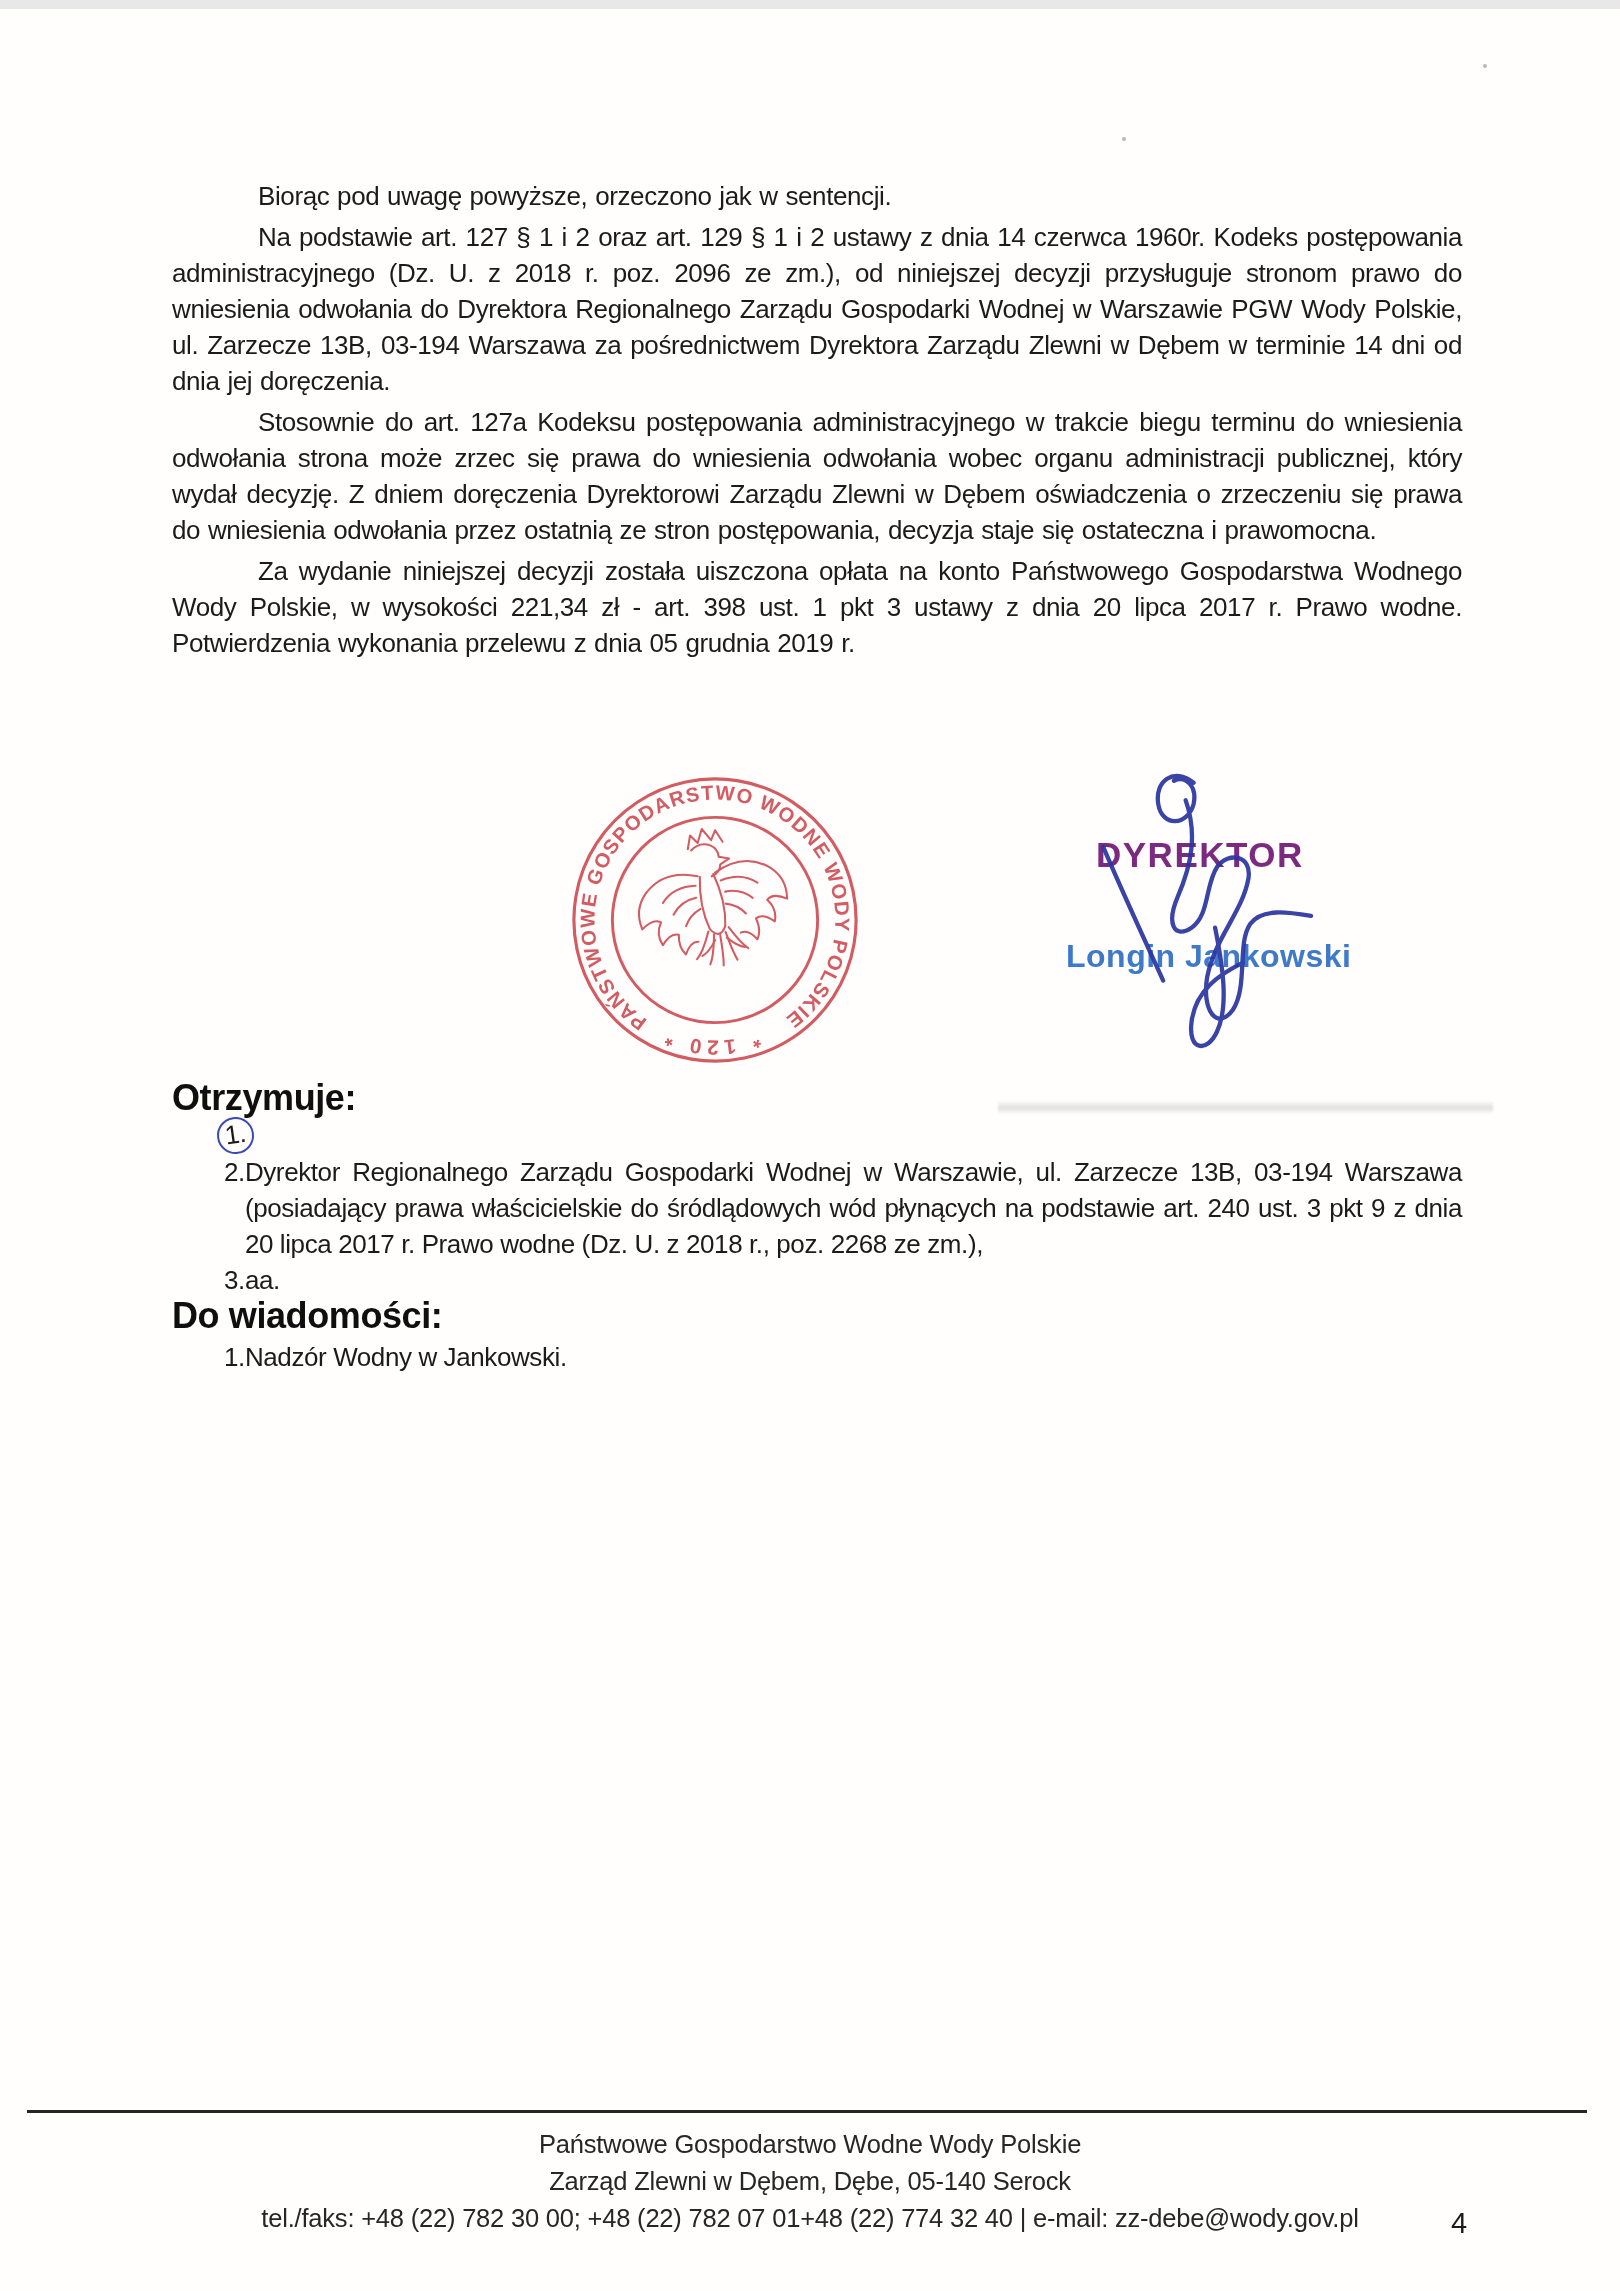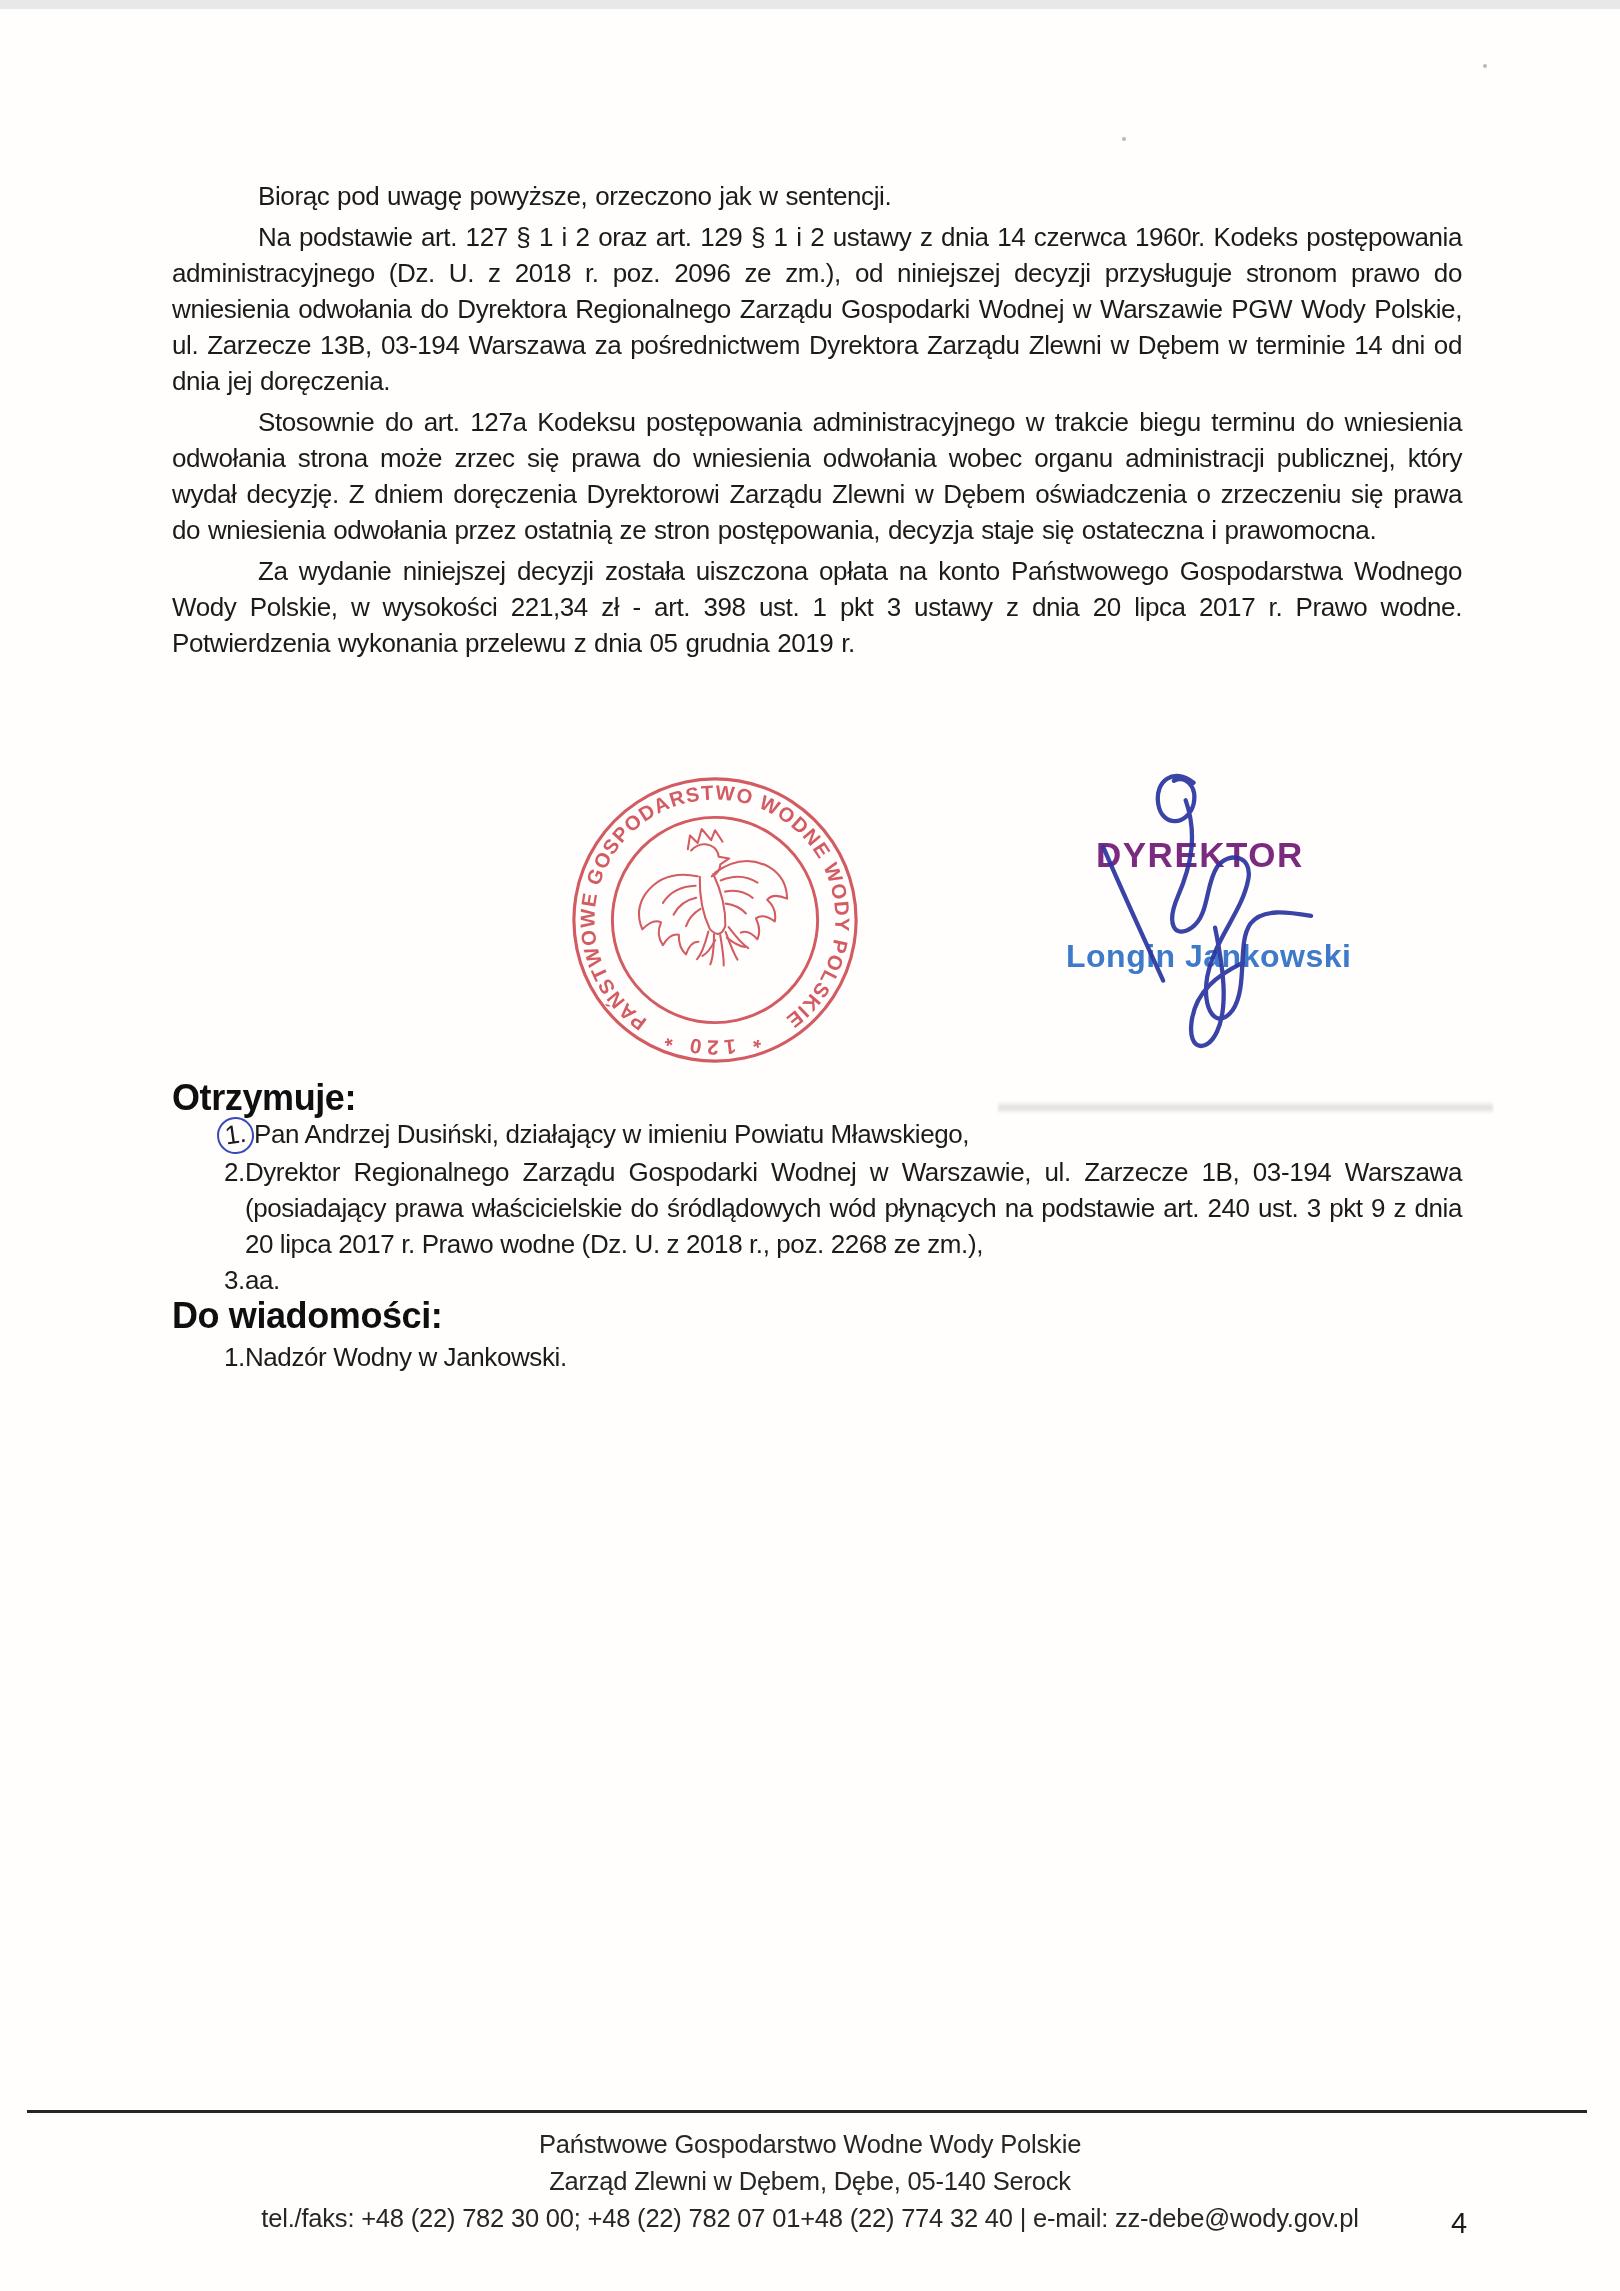--- a/index.html
+++ b/index.html
@@ -134,26 +134,25 @@
                C184 222 172 178 186 158 C198 142 224 146 248 150"></path>
       <path d="M150 162 C158 202 164 242 152 268 C142 290 122 288 126 258 C130 226 154 210 178 198"></path>
     </g>
   </svg>
 
   <div class="lists-block">
     <div class="bold-head">Otrzymuje:</div>
 
     <div class="li">
       <span class="num"><span class="pen-circle">1.</span></span>
-      <span class="txt">Pan Andrzej Dusiński, działający w imieniu Powiatu Mławskiego,</span>
     </div>
 
     <div class="li">
       <span class="num">2.</span>
-      <span class="txt">Dyrektor Regionalnego Zarządu Gospodarki Wodnej w Warszawie, ul. Zarzecze 1B, 03-194 Warszawa (posiadający prawa właścicielskie do śródlądowych wód płynących na podstawie art. 240 ust. 3 pkt 9 z dnia 20 lipca 2017 r. Prawo wodne (Dz. U. z 2018 r., poz. 2268 ze zm.),</span>
+      <span class="txt">Dyrektor Regionalnego Zarządu Gospodarki Wodnej w Warszawie, ul. Zarzecze 13B, 03-194 Warszawa (posiadający prawa właścicielskie do śródlądowych wód płynących na podstawie art. 240 ust. 3 pkt 9 z dnia 20 lipca 2017 r. Prawo wodne (Dz. U. z 2018 r., poz. 2268 ze zm.),</span>
     </div>
 
     <div class="li">
       <span class="num">3.</span>
       <span class="txt">aa.</span>
     </div>
 
     <div class="bold-head">Do wiadomości:</div>
 
     <div class="li spaced">

